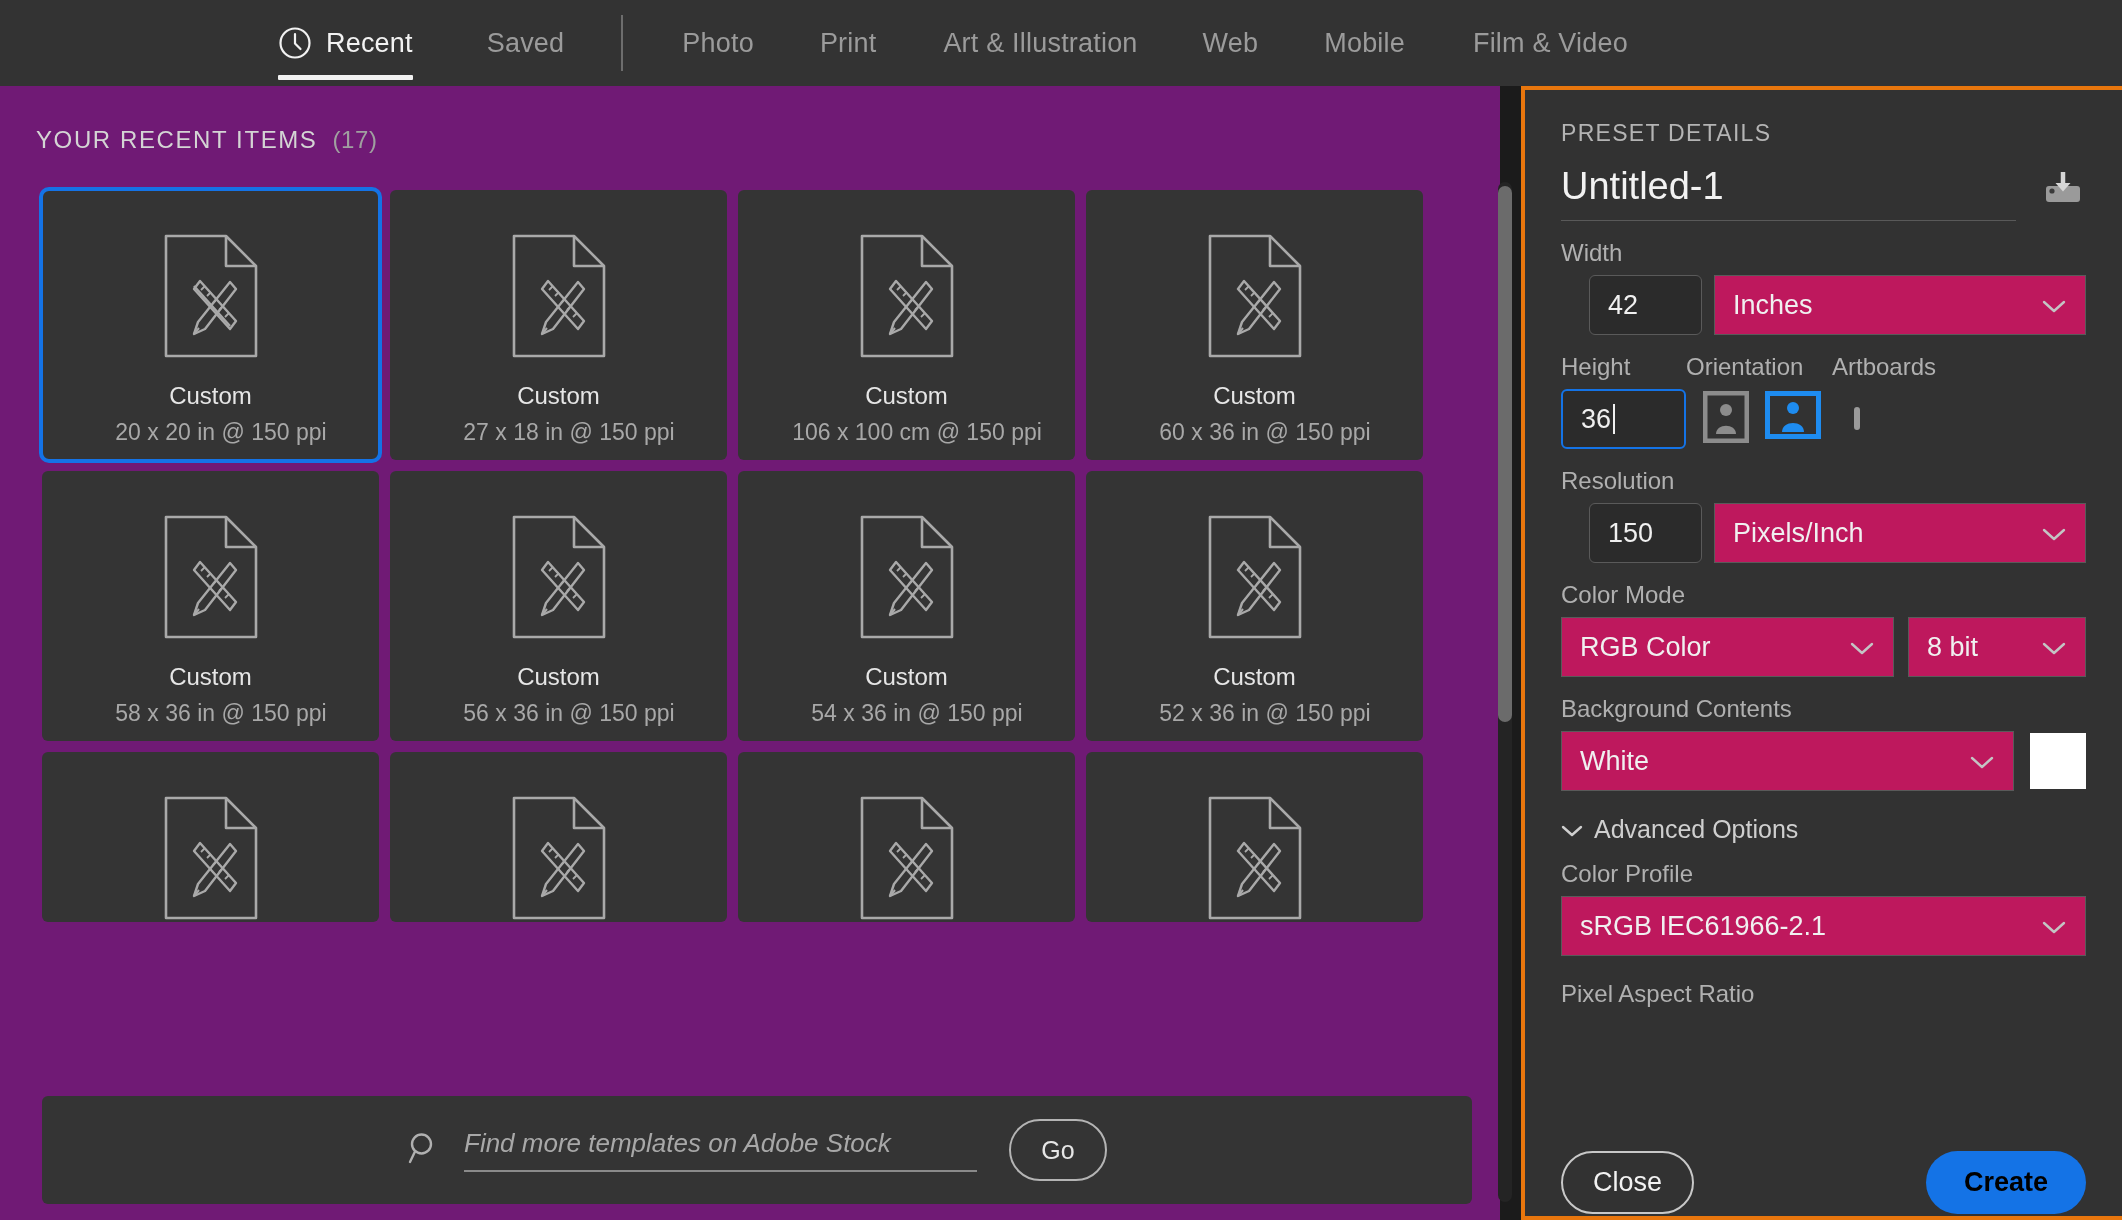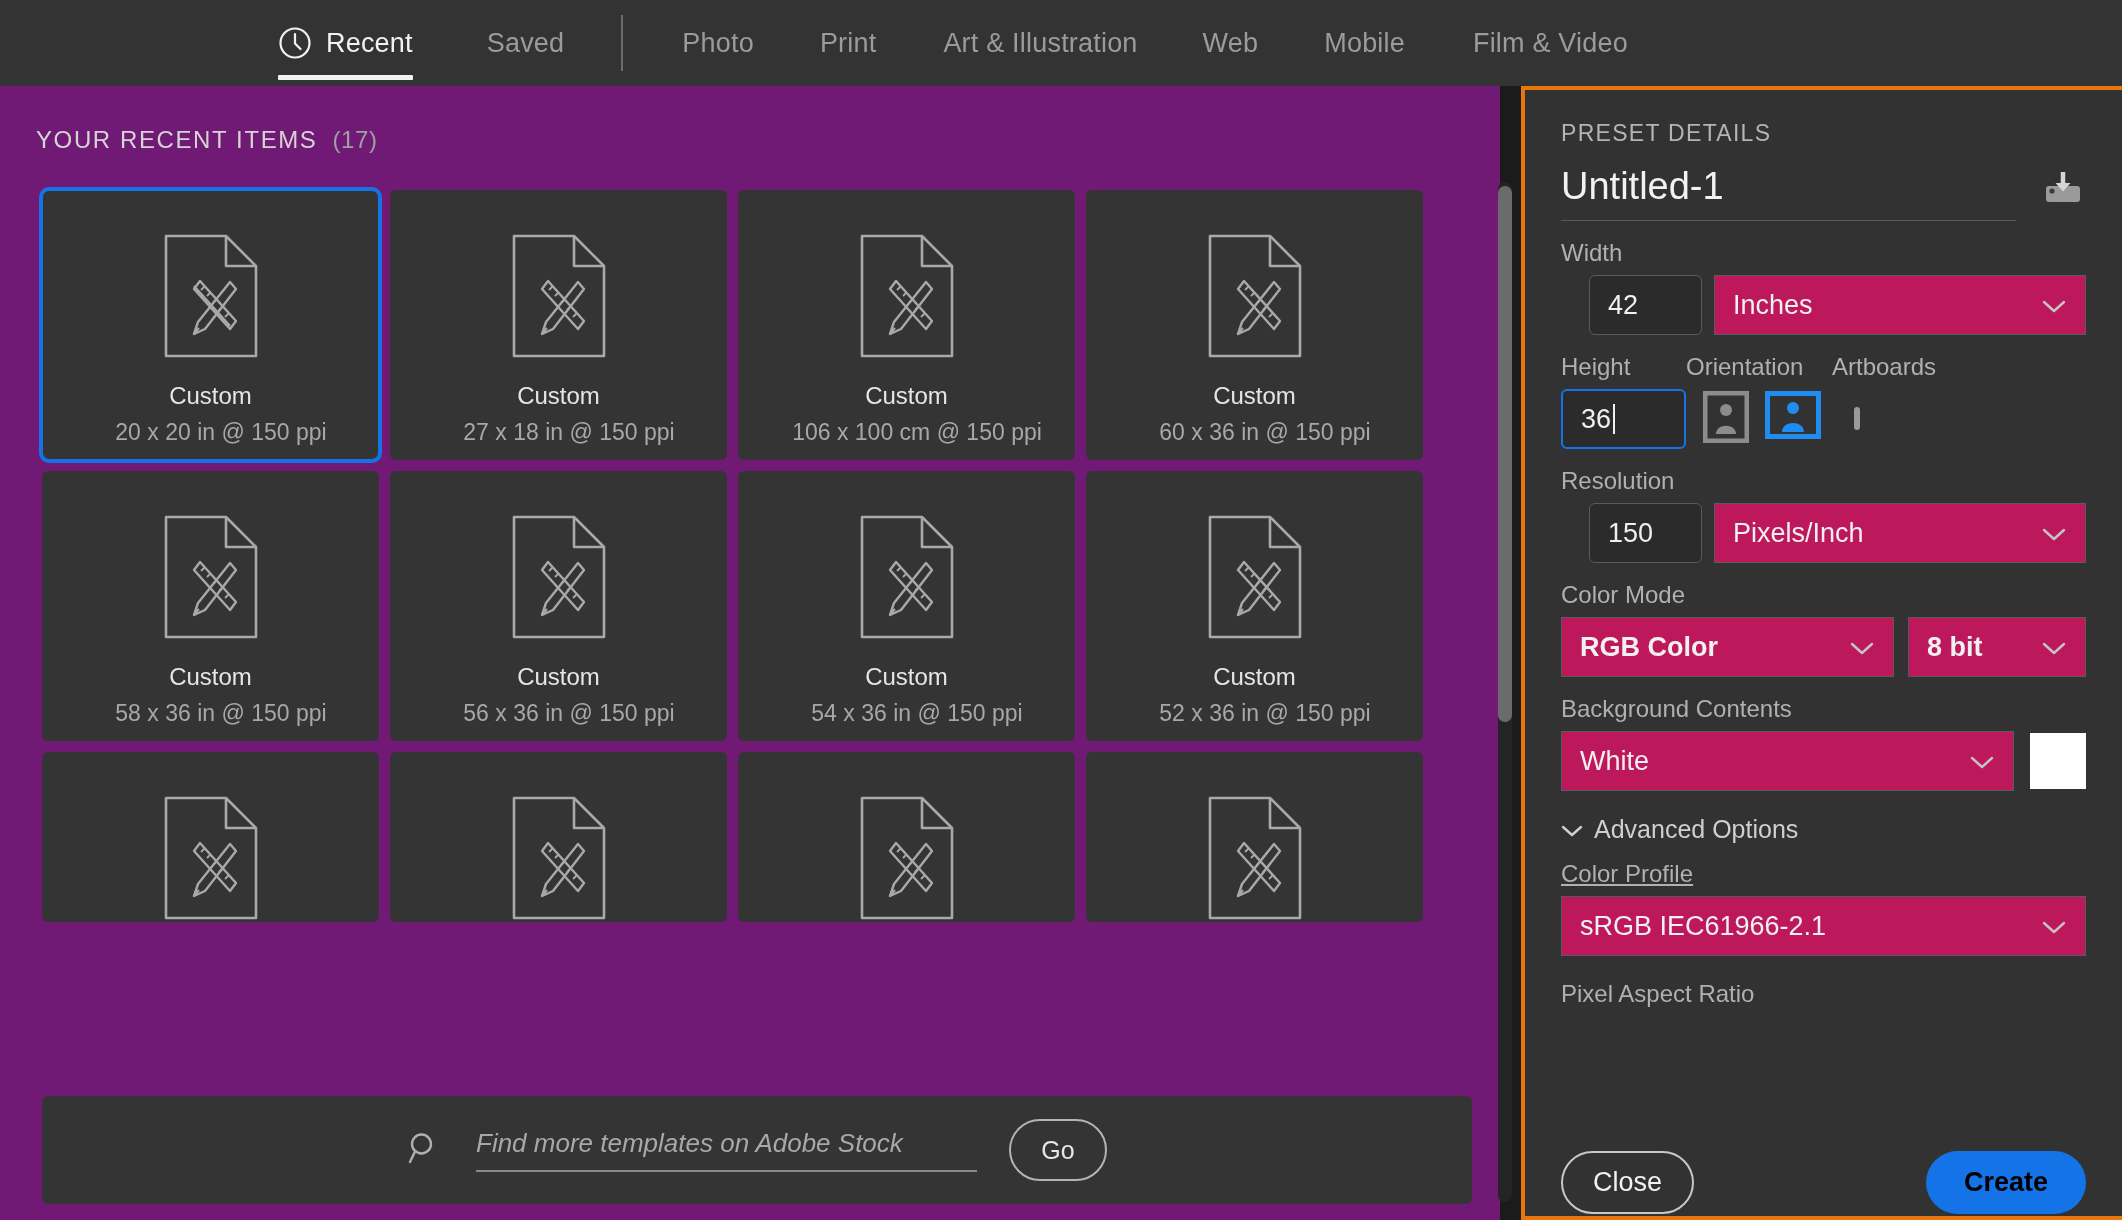--- a/index.html
+++ b/index.html
@@ -75,21 +75,21 @@
   
   .searchbar {
     position: absolute; left: 42px; top: 1010px;
     width: 1430px; height: 108px;
     background: #343434; border-radius: 6px;
     display: flex; align-items: center; justify-content: center;
   }
   .search-inner { display: flex; align-items: center; width: 700px; }
   .search-icon { width: 34px; height: 34px; flex: 0 0 auto; }
   .search-line {
-    flex: 1 1 auto; margin-left: 35px; height: 44px;
+    flex: 1 1 auto; margin-left: 23px; height: 44px;
     border-bottom: 2px solid #8a8a8a;
     display: flex; align-items: flex-start; text-align: center;
   }
   .search-ph {
     color: #a8a8a8; font-size: 26px; font-style: italic;
     line-height: 30px;
   }
   .go-btn {
     margin-left: 32px; width: 98px; height: 62px;
     border: 2px solid #b4b4b4; border-radius: 31px;
@@ -127,21 +127,21 @@
     margin-top: 18px; display: flex; align-items: center; justify-content: space-between;
   }
   .name-field {
     flex: 1 1 auto; border-bottom: 1px solid #595959; padding-bottom: 12px;
     margin-right: 24px;
   }
   .name-value { color: #f2f2f2; font-size: 38px; }
   .save-icon { width: 46px; height: 42px; flex: 0 0 auto; }
 
   .fld-label { color: #b0b0b0; font-size: 24px; margin-top: 18px; margin-bottom: 8px; }
-  .fld-label.tight { margin-top: 16px; text-decoration: underline; }
+  .fld-label.tight { margin-top: 16px; }
 
   .inp {
     background: #2b2b2b; border: 1px solid #5a5a5a; border-radius: 6px;
     color: #f0f0f0; font-size: 27px;
     height: 60px; display: flex; align-items: center; padding: 0 18px;
   }
   .inp.focused { border: 2px solid #1473e6; }
   .caret {
     display: inline-block; width: 2px; height: 30px; background: #f0f0f0;
     margin-left: 2px; vertical-align: middle;
@@ -168,21 +168,21 @@
   .row3f .c-h { width: 125px; }
   .row3f .c-o { width: 146px; display: flex; gap: 16px; padding-left: 17px; }
   .row3f .c-a { width: 140px; padding-left: 22px; }
 
   .ori { width: 46px; height: 52px; }
   .ori2 { width: 56px; height: 48px; }
   .artboard-box {
     width: 34px; height: 34px; border: 3px solid #9a9a9a; border-radius: 3px;
   }
 
-  .cm-row { display: flex; gap: 14px; font-weight: bold; }
+  .cm-row { display: flex; gap: 14px; }
   .cm-left { flex: 1 1 auto; }
   .cm-right { width: 178px; flex: 0 0 auto; }
 
   .bg-row { display: flex; gap: 16px; align-items: center; }
   .bg-sel { flex: 1 1 auto; }
   .swatch {
     width: 56px; height: 56px; background: #ffffff; flex: 0 0 auto;
   }
 
   .adv {

